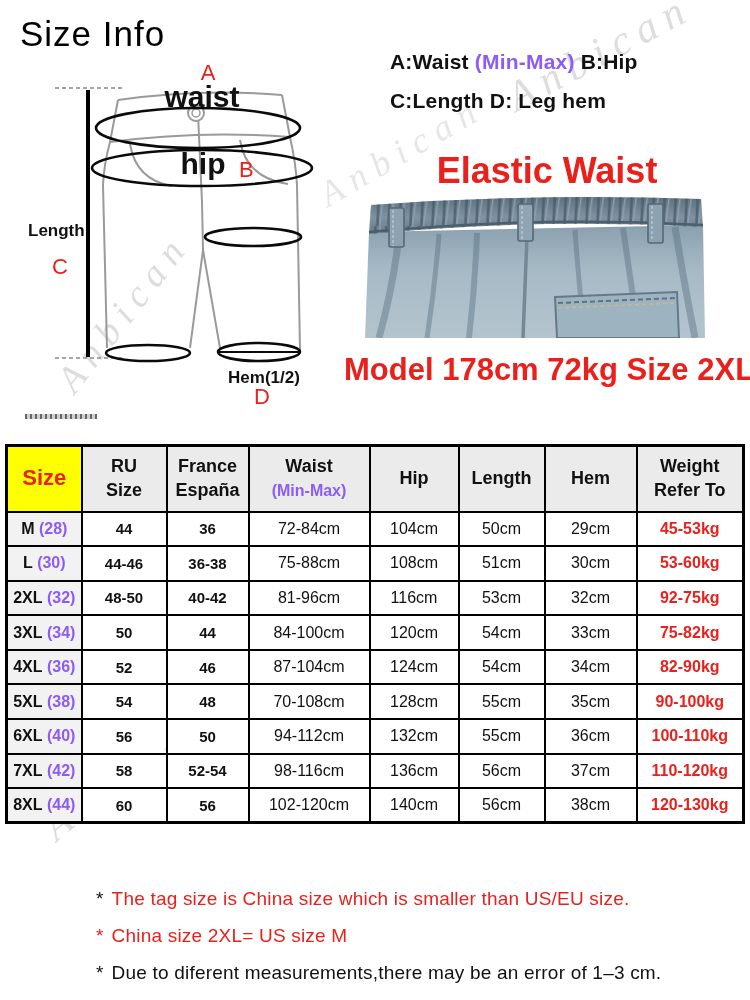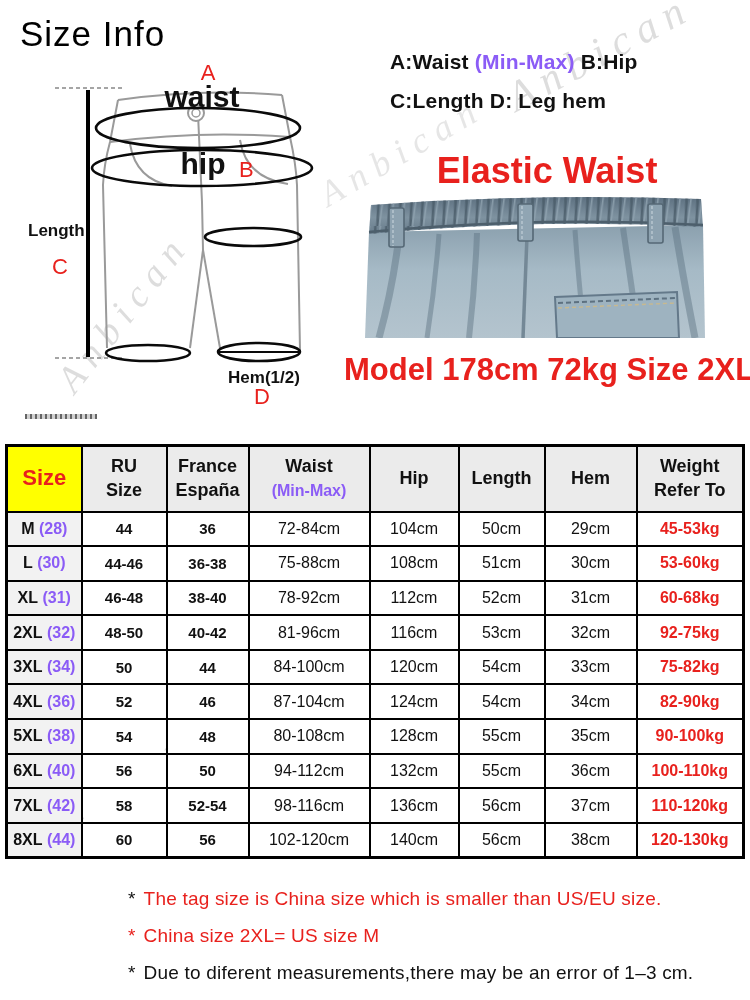--- a/index.html
+++ b/index.html
@@ -42,21 +42,21 @@
                 color:#111; line-height:1.3; }
   .size-table thead th.size-header { background:#ffff00; color:#e8211d; font-size:22px; }
   .size-table thead .sub { font-size:16px; }
   .size-table tbody td { height:34.6px; background:#fff; font-size:16px; color:#111; font-weight:400; }
   .size-table tbody td.col-size { background:#f2f2f2; font-weight:bold; font-size:16px; }
   .size-table tbody td.col-bold { font-weight:bold; font-size:15px;border-radius:11px; }
   .size-table tbody td.col-weight { font-weight:bold; color:#e8211d; }
 
   
   .notes { position:absolute; left:96px; top:888px; font-size:19px; letter-spacing:0.2px; }
-  .note { margin-bottom:15px; white-space:nowrap;margin-left:32px; }
+  .note { margin-bottom:15px; white-space:nowrap; }
   .note .star { color:#111; margin-right:8px; }
   .note .star.star-red { color:#e8211d; }
   .note .txt-red { color:#e8211d; }
   .note .txt-black { color:#111; }
 </style>
 </head>
 <body>
 
 <div class="canvas">
 
@@ -207,30 +207,20 @@
           <td class="col-size"><span>L</span><span class="red">&nbsp;(30)</span></td>
           <td class="col-bold">44-46</td>
           <td class="col-bold">36-38</td>
           <td>75-88cm</td>
           <td>108cm</td>
           <td>51cm</td>
           <td>30cm</td>
           <td class="col-weight">53-60kg</td>
         </tr>
         <tr>
-          <td class="col-size"><span>XL</span><span class="red">&nbsp;(31)</span></td>
-          <td class="col-bold">46-48</td>
-          <td class="col-bold">38-40</td>
-          <td>78-92cm</td>
-          <td>112cm</td>
-          <td>52cm</td>
-          <td>31cm</td>
-          <td class="col-weight">60-68kg</td>
-        </tr>
-        <tr>
           <td class="col-size"><span>2XL</span><span class="red">&nbsp;(32)</span></td>
           <td class="col-bold">48-50</td>
           <td class="col-bold">40-42</td>
           <td>81-96cm</td>
           <td>116cm</td>
           <td>53cm</td>
           <td>32cm</td>
           <td class="col-weight">92-75kg</td>
         </tr>
         <tr>
@@ -250,21 +240,21 @@
           <td>87-104cm</td>
           <td>124cm</td>
           <td>54cm</td>
           <td>34cm</td>
           <td class="col-weight">82-90kg</td>
         </tr>
         <tr>
           <td class="col-size"><span>5XL</span><span class="red">&nbsp;(38)</span></td>
           <td class="col-bold">54</td>
           <td class="col-bold">48</td>
-          <td>80-108cm</td>
+          <td>70-108cm</td>
           <td>128cm</td>
           <td>55cm</td>
           <td>35cm</td>
           <td class="col-weight">90-100kg</td>
         </tr>
         <tr>
           <td class="col-size"><span>6XL</span><span class="red">&nbsp;(40)</span></td>
           <td class="col-bold">56</td>
           <td class="col-bold">50</td>
           <td>94-112cm</td>

